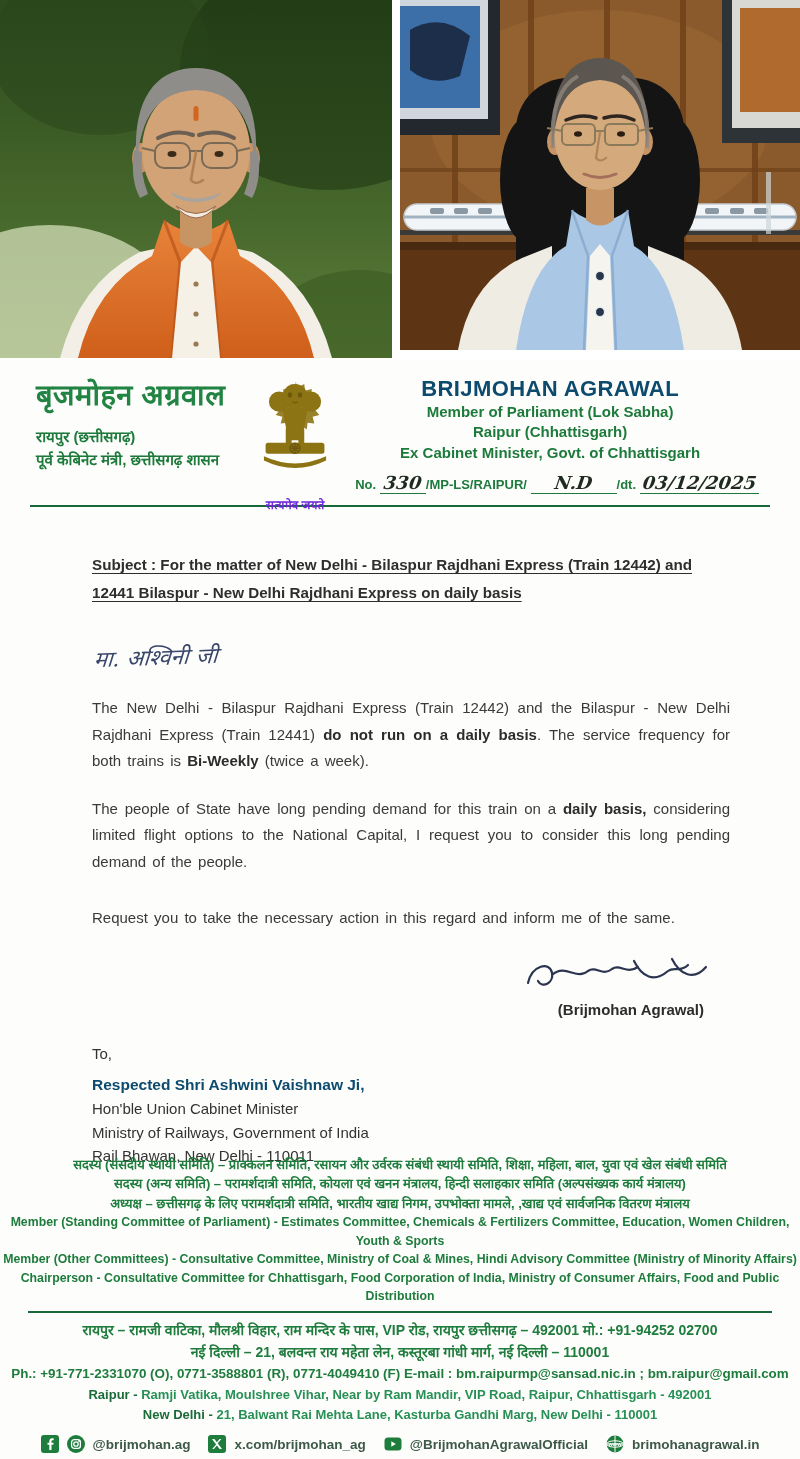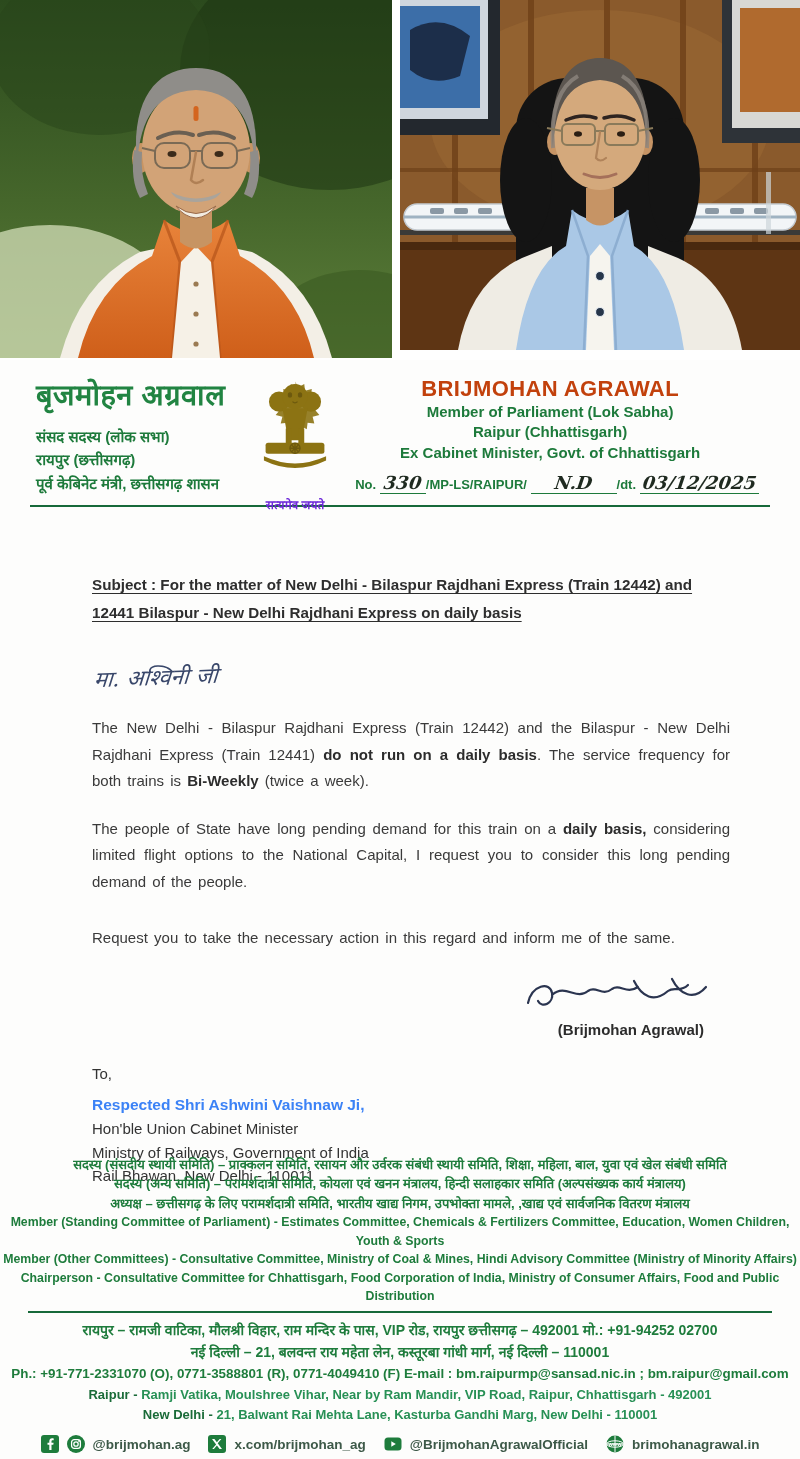--- a/index.html
+++ b/index.html
@@ -13,40 +13,40 @@
   .photo-right { position:absolute; left:400px; top:0; width:400px; height:350px; }
 
   
   .letterhead { display:flex; height:145px; padding:14px 41px 0 36px; }
   .lh-left { width:300px; }
   .lh-name-hi { font-size:29px; font-weight:bold; color:#218442; margin-bottom:12px; letter-spacing:.5px; }
   .lh-line-hi { font-size:15px; font-weight:bold; color:#1d7a3b; line-height:1.55; }
   .lh-center { width:130px; text-align:center; padding-top:2px; }
   .lh-motto { font-size:12px; font-weight:bold; color:#6d28d9; margin-top:16px; }
   .lh-right { flex:1; text-align:center; padding-top:2px; }
-  .lh-name-en { font-size:22px; font-weight:800; color:#c2410c; letter-spacing:.4px; }
+  .lh-name-en { font-size:22px; font-weight:800; color:#0c4a6e; letter-spacing:.4px; }
   .lh-title { font-size:15px; font-weight:bold; color:#1d7a3b; line-height:1.35; }
   .lh-ref { margin-top:9px; font-size:13px; font-weight:bold; color:#1d7a3b; text-align:left; padding-left:14px; white-space:nowrap; }
   .hand { font-family:"DejaVu Serif","Liberation Serif",serif; font-style:italic; font-size:18px; color:#1f2a20; transform:skewX(-8deg); display:inline-block; }
   .ref-slot { display:inline-block; border-bottom:1.5px solid #1d7a3b; text-align:center; min-width:46px; padding:0 3px; }
   .ref-slot.wide { min-width:86px; }
   .lh-rule { border-bottom:2.5px solid #17693a; margin:0 30px; }
 
   
-  .body { padding:64px 70px 0 92px; color:#3a3a3a; }
+  .body { padding:44px 70px 0 92px; color:#3a3a3a; }
   .subject { font-size:15.2px; font-weight:bold; color:#2e2e2e; line-height:1.85; text-decoration:underline; text-underline-offset:3px; margin-bottom:34px; }
   .hand-note { font-family:"DejaVu Serif","Liberation Serif",serif; font-style:italic; font-size:22px; color:#39476a; transform:rotate(-2deg) skewX(-6deg); display:inline-block; margin:0 0 24px 2px; }
   .para { font-size:15px; line-height:1.75; text-align:justify; word-spacing:2px; margin-bottom:22px; }
   .para .b { font-weight:bold; color:#2c2c2c; }
   .para.last { margin-top:30px; }
   .regards { margin-top:50px; text-align:right; padding-right:36px; font-size:15px; font-weight:bold; color:#2c2c2c; }
   .sig-wrap { text-align:right; padding-right:18px; margin-top:4px; }
   .signatory { text-align:right; padding-right:8px; font-size:15px; font-weight:bold; color:#2c2c2c; margin-top:2px; }
   .to-block { margin-top:24px; font-size:15px; line-height:1.55; color:#333; }
-  .to-block .to-name { font-weight:bold; font-size:15.5px; color:#3b82f6; margin-top:8px; }
+  .to-block .to-name { font-weight:bold; font-size:15.5px; color:#0c4a6e; margin-top:8px; }
 
   
   .footer { position:absolute; left:0; right:0; bottom:6px; text-align:center; }
   .f-hi { font-size:13px; font-weight:600; color:#1e7c3c; line-height:1.5; }
   .f-en { font-size:12.3px; font-weight:bold; color:#1e7c3c; line-height:1.5; }
   .f-rule { border-top:2.5px solid #17693a; margin:5px 28px 6px; }
   .f-addr-hi { font-size:14px; font-weight:bold; color:#1e7c3c; line-height:1.6; }
   .f-ph { font-size:13.4px; font-weight:bold; color:#1e7c3c; line-height:1.6; }
   .f-addr-en { font-size:13px; font-weight:600; color:#279055; line-height:1.55; }
   .f-addr-en .lab { font-weight:700; color:#1a6b38; }
@@ -183,21 +183,20 @@
       <ellipse cx="221" cy="134" rx="4" ry="2.8" fill="#2a1e14"></ellipse>
 
       <path d="M200,132 L196,158 Q200,163 206,158" stroke="#b0835a" stroke-width="2.2" fill="none" stroke-linecap="round"></path>
       <path d="M184,174 Q200,181 216,174" stroke="#a5705a" stroke-width="3" fill="none" stroke-linecap="round"></path>
     </svg>
   </div>
 
   <div class="letterhead">
     <div class="lh-left">
       <div class="lh-name-hi">बृजमोहन अग्रवाल</div>
-      <div class="lh-line-hi">संसद सदस्य (लोक सभा)</div>
       <div class="lh-line-hi">रायपुर (छत्तीसगढ़)</div>
       <div class="lh-line-hi">पूर्व केबिनेट मंत्री, छत्तीसगढ़ शासन</div>
     </div>
 
     <div class="lh-center">
       <svg width="84" height="100" viewBox="0 0 100 118">
         <g fill="#8c7313">
           <path d="M50,6 l4,7 7,-4 1,8 8,-2 -1,8 8,1 -4,7 7,4 -6,5 5,6 -8,2 2,8 -8,-1 -1,8 -7,-4 -4,7 -4,-7 -7,4 -1,-8 -8,1 2,-8 -8,-2 5,-6 -6,-5 7,-4 -4,-7 8,-1 -1,-8 8,2 1,-8 7,4 Z" opacity="0.9"></path>
           <circle cx="31" cy="30" r="12"></circle>
           <circle cx="69" cy="30" r="12"></circle>

